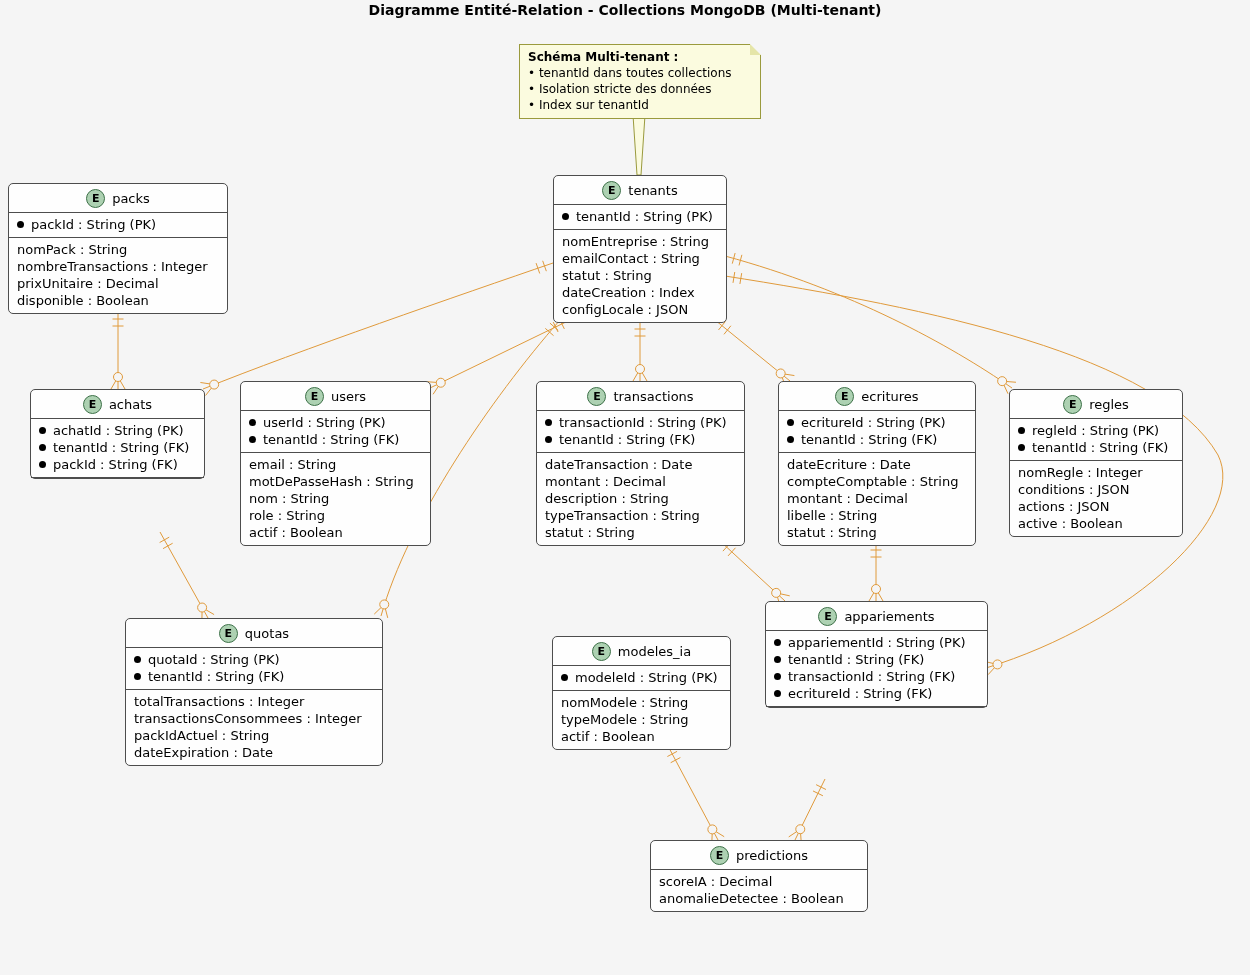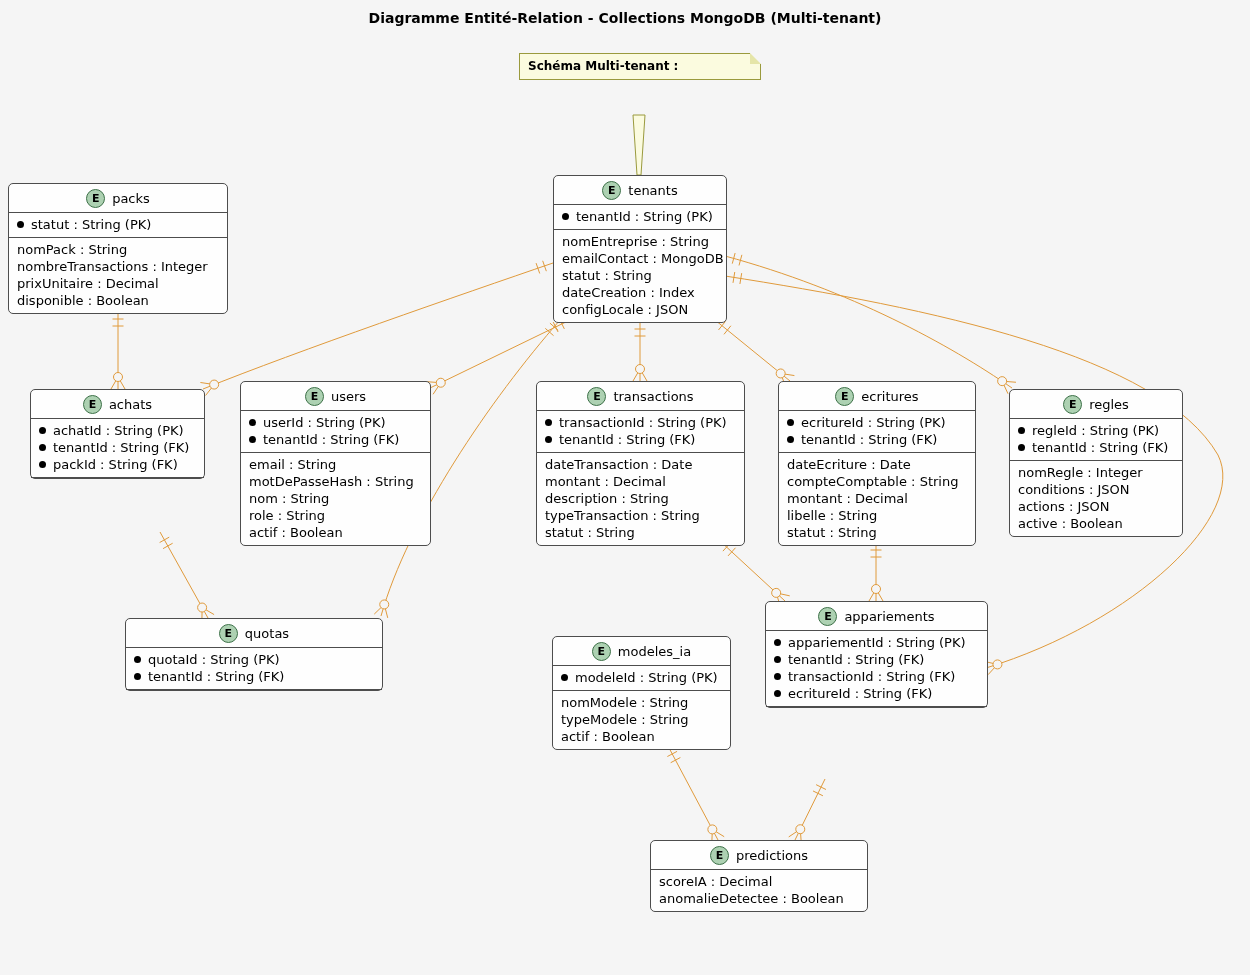--- a/index.html
+++ b/index.html
@@ -1,18 +1,18 @@
 <!DOCTYPE html>
 <html><head>
 <meta charset="utf-8">
 <style>
   html,body{margin:0;padding:0;background:#F5F5F5;}
   #canvas{position:relative;width:1250px;height:975px;background:#F5F5F5;
           font-family:"DejaVu Sans","Liberation Sans",sans-serif;color:#000;overflow:hidden;}
-  #title{position:absolute;left:0;top:10px;width:1250px;text-align:center;
+  #title{position:absolute;left:0;top:2px;width:1250px;text-align:center;
          font-size:14px;font-weight:bold;}
   #lines{position:absolute;left:0;top:0;}
   
   .entity{position:absolute;background:#FEFEFE;border:1px solid #4D4D4D;border-radius:5px;
           font-size:13px;line-height:17px;box-shadow:0 0 0 0;}
   .ehead{display:flex;align-items:center;justify-content:center;gap:7px;
          padding:5px 8px 4px 8px;border-bottom:1px solid #4D4D4D;}
   .ebadge{width:17px;height:17px;border-radius:50%;background:#ADD1B2;border:1px solid #3D7148;
           font-size:11px;font-weight:bold;display:flex;align-items:center;justify-content:center;flex:0 0 auto;}
   .ename{white-space:nowrap;}
@@ -134,33 +134,38 @@
       </g>
       <g>
         <path d="M668,746 L718,840" fill="none" stroke="#E09A3B" stroke-width="1"></path>
         <line x1="667.3885614270395" y1="756.5297741130328" x2="677.0913899291012" y2="751.3475816176135" stroke="#E09A3B" stroke-width="1"></line>
         <line x1="670.6863202877609" y1="762.7043013416175" x2="680.3891487898226" y2="757.5221088461982" stroke="#E09A3B" stroke-width="1"></line>
         <line x1="712.3466990959063" y1="829.4150961795691" x2="724.1745272285847" y2="836.7022411392786" stroke="#E09A3B" stroke-width="1"></line>
         <line x1="712.3466990959063" y1="829.4150961795691" x2="711.8254727714153" y2="843.2977588607214" stroke="#E09A3B" stroke-width="1"></line>
         <circle cx="712.3466990959063" cy="829.4150961795691" r="4.5" fill="#F5F5F5" stroke="#E09A3B" stroke-width="1"></circle>
       </g>
     </svg>
-  <div class="note" id="note" style="left:519px;top:53px;width:224px;">
+  <div class="note" id="note" style="left:519px;top:44px;width:224px;">
     <div class="ntitle">Schéma Multi-tenant :</div>
+    <div id="noteItems">
+        <div class="nrow"><span>• </span><span>tenantId dans toutes collections</span></div>
+        <div class="nrow"><span>• </span><span>Isolation stricte des données</span></div>
+        <div class="nrow"><span>• </span><span>Index sur tenantId</span></div>
+      </div>
   </div>
   <div id="entities">
       <div class="entity" style="left: 8px; top: 183px; width: 218px;">
         <div class="ehead">
           <span class="ebadge">E</span>
           <span class="ename">packs</span>
         </div>
         <div class="esec keys">
           <div class="row">
             <span class="dot"></span>
-            <span>statut : String (PK)</span>
+            <span>packId : String (PK)</span>
           </div>
         </div>
         <div class="esec fields">
           <div class="row">
             <span>nomPack : String</span>
           </div>
           <div class="row">
             <span>nombreTransactions : Integer</span>
           </div>
           <div class="row">
@@ -180,21 +185,21 @@
           <div class="row">
             <span class="dot"></span>
             <span>tenantId : String (PK)</span>
           </div>
         </div>
         <div class="esec fields">
           <div class="row">
             <span>nomEntreprise : String</span>
           </div>
           <div class="row">
-            <span>emailContact : MongoDB</span>
+            <span>emailContact : String</span>
           </div>
           <div class="row">
             <span>statut : String</span>
           </div>
           <div class="row">
             <span>dateCreation : Index</span>
           </div>
           <div class="row">
             <span>configLocale : JSON</span>
           </div>
@@ -355,20 +360,34 @@
           <span class="ename">quotas</span>
         </div>
         <div class="esec keys">
           <div class="row">
             <span class="dot"></span>
             <span>quotaId : String (PK)</span>
           </div>
           <div class="row">
             <span class="dot"></span>
             <span>tenantId : String (FK)</span>
+          </div>
+        </div>
+        <div class="esec fields">
+          <div class="row">
+            <span>totalTransactions : Integer</span>
+          </div>
+          <div class="row">
+            <span>transactionsConsommees : Integer</span>
+          </div>
+          <div class="row">
+            <span>packIdActuel : String</span>
+          </div>
+          <div class="row">
+            <span>dateExpiration : Date</span>
           </div>
         </div>
       </div>
       <div class="entity" style="left: 552px; top: 636px; width: 177px;">
         <div class="ehead">
           <span class="ebadge">E</span>
           <span class="ename">modeles_ia</span>
         </div>
         <div class="esec keys">
           <div class="row">

